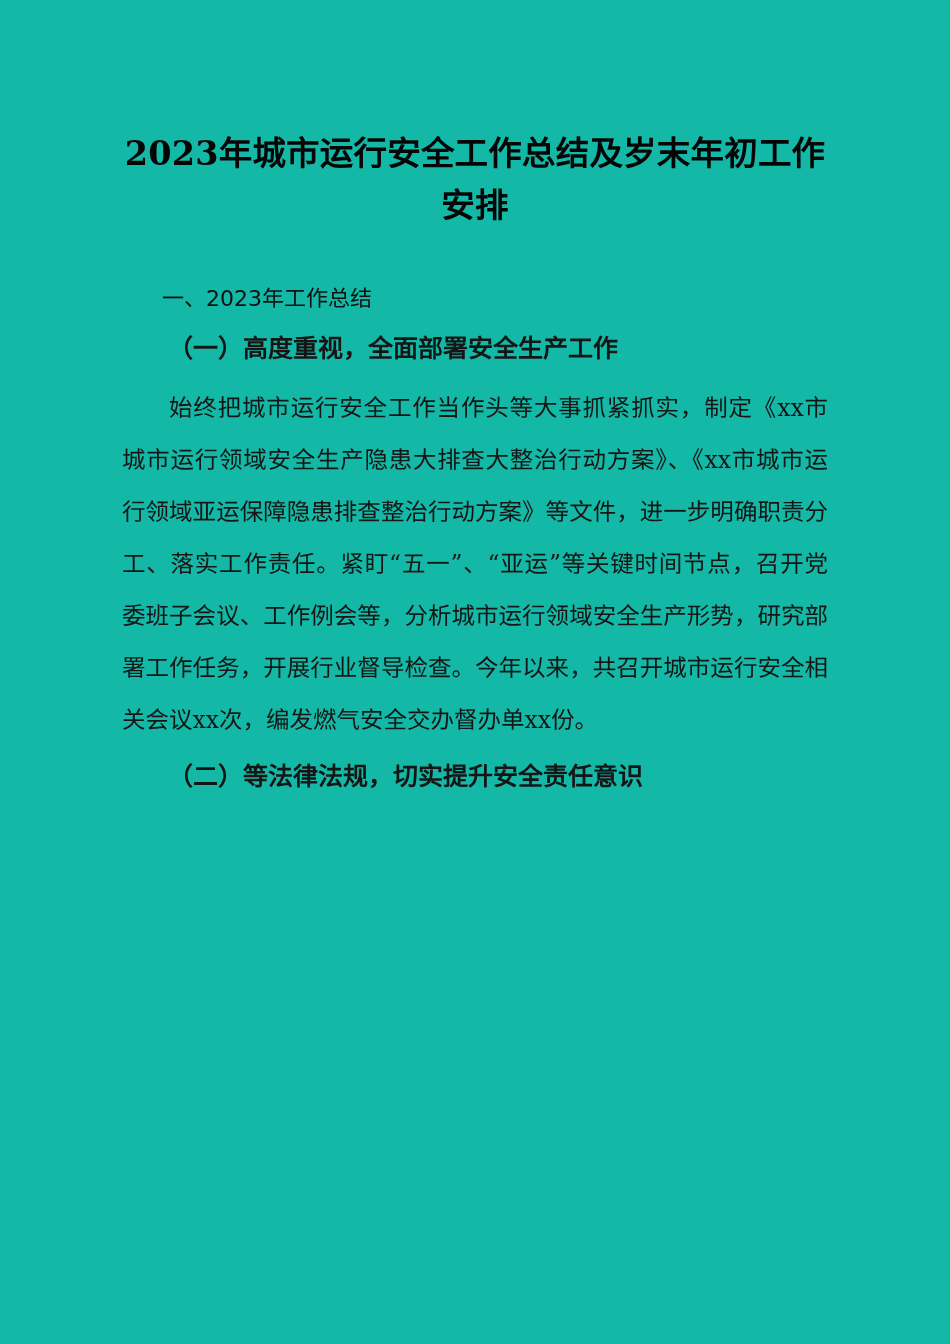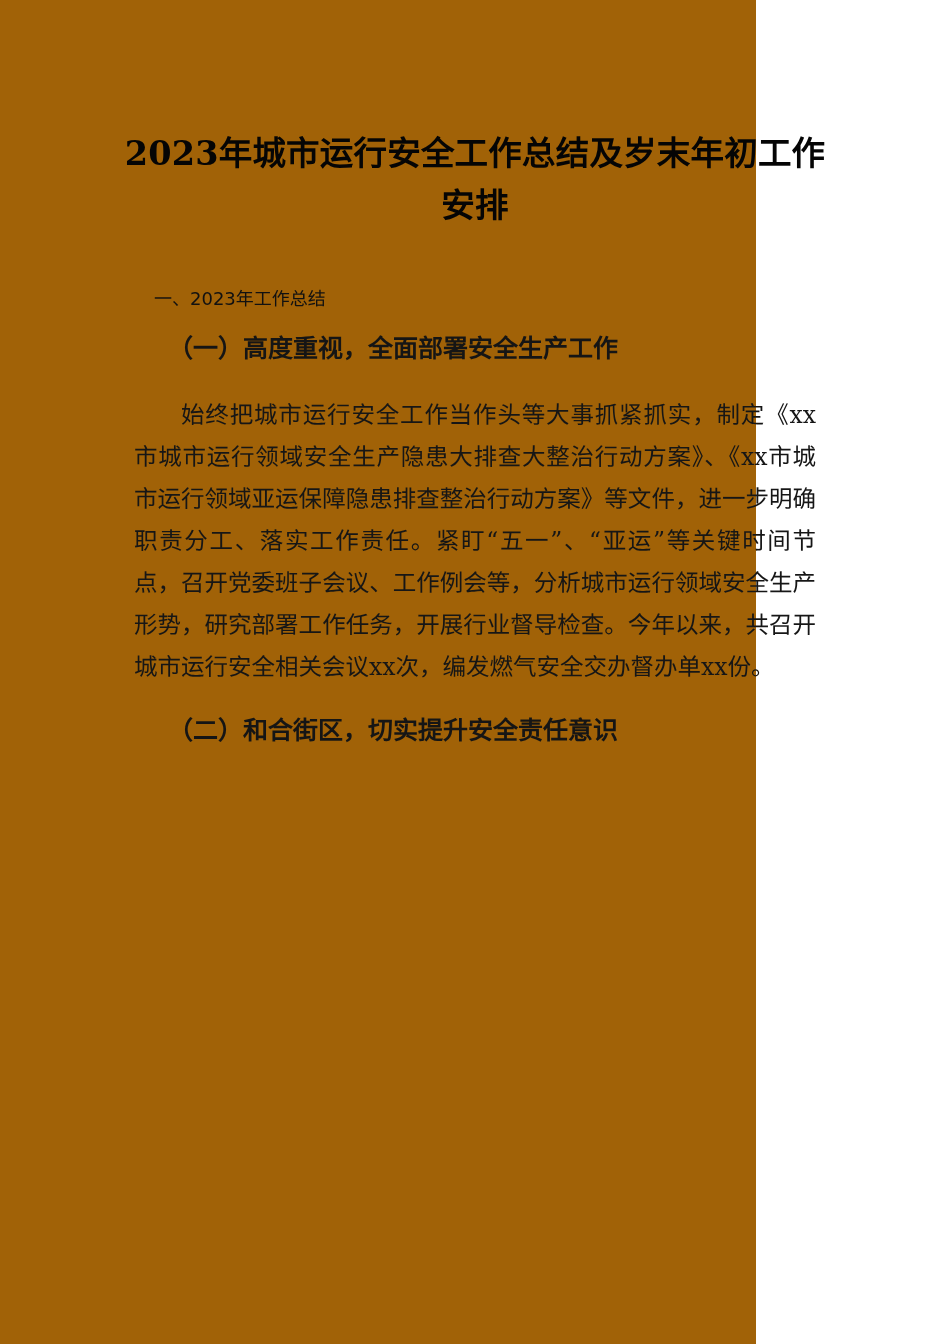--- a/index.html
+++ b/index.html
@@ -12,23 +12,23 @@
     width: 950px;
     height: 1344px;
     overflow: hidden;
     font-family: "DejaVu Serif", "Liberation Serif", serif;
     color: #0a0a0a;
     -webkit-font-smoothing: antialiased;
   }
 
   .page {
     position: relative;
-    width: 756px;
+    width: 950px;
     height: 1344px;
-    background: #a16207;
+    background: #14b8a6;
     box-sizing: border-box;
   }
 
   .content {
     position: absolute;
     left: 118px;
     top: 0;
     width: 714px;
   }
 
@@ -46,46 +46,46 @@
     text-rendering: optimizeLegibility;
   }
 
   
   .h1-section {
     margin: 0;
     padding-top: 44px;
     text-indent: 2em;
     font-family: "DejaVu Sans", "Liberation Sans", sans-serif;
     font-weight: 400;
-    font-size: 18px;
+    font-size: 22px;
     line-height: 46px;
     color: #111111;
   }
 
   
   .h2-section {
     margin: 0;
     padding-top: 4px;
     text-indent: 2em;
     font-family: "DejaVu Serif", "Liberation Serif", serif;
     font-size: 25px;
     line-height: 46px;
     color: #151515;
   }
 
   
   .body-para {
-    margin: 16px;
+    margin: 4px;
     padding-top: 6px;
     text-indent: 2em;
     text-align: justify;
     text-justify: inter-ideograph;
     font-family: "DejaVu Serif", "Liberation Serif", serif;
     font-size: 23.5px;
-    line-height: 42px;
+    line-height: 52px;
     color: #161616;
     word-break: break-all;
   }
 
   .body-para:last-child {
     text-align-last: left;
   }
 </style>
 </head>
 <body>
@@ -94,17 +94,17 @@
   <div class="content">
 
     <h1 class="doc-title">2023年城市运行安全工作总结及岁末年初工作安排</h1>
 
     <h2 class="h1-section">一、2023年工作总结</h2>
 
     <h3 class="h2-section">（一）高度重视，全面部署安全生产工作</h3>
 
     <p class="body-para">始终把城市运行安全工作当作头等大事抓紧抓实，制定《xx市城市运行领域安全生产隐患大排查大整治行动方案》、《xx市城市运行领域亚运保障隐患排查整治行动方案》等文件，进一步明确职责分工、落实工作责任。紧盯“五一”、“亚运”等关键时间节点，召开党委班子会议、工作例会等，分析城市运行领域安全生产形势，研究部署工作任务，开展行业督导检查。今年以来，共召开城市运行安全相关会议xx次，编发燃气安全交办督办单xx份。</p>
 
-    <h3 class="h2-section">（二）和合街区，切实提升安全责任意识</h3>
+    <h3 class="h2-section">（二）等法律法规，切实提升安全责任意识</h3>
 
 
   </div>
 </div>
 
 </body></html>

